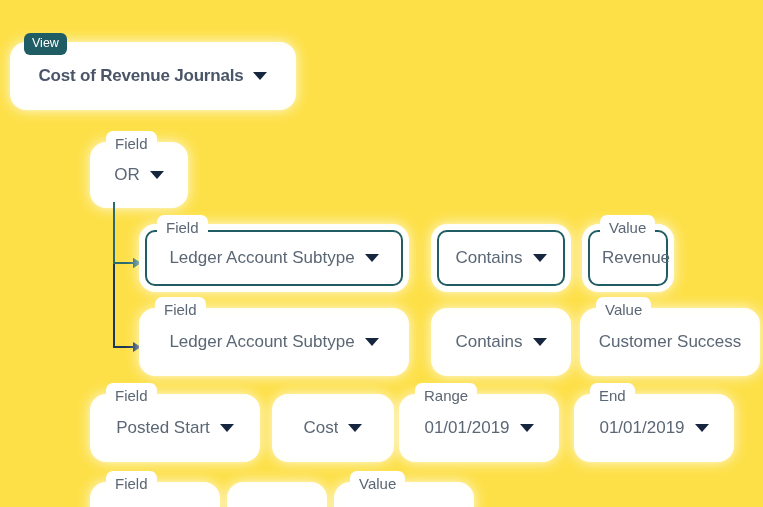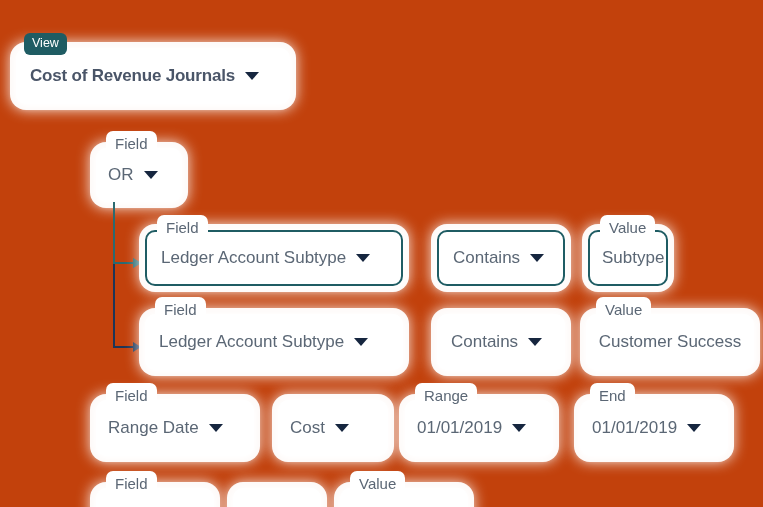--- a/index.html
+++ b/index.html
@@ -4,21 +4,21 @@
 <style>
   html, body {
     margin: 0;
     padding: 0;
     background: #ffffff;
   }
   #canvas {
     position: relative;
     width: 763px;
     height: 507px;
-    background: #c2410c;
+    background: #fde047;
     overflow: hidden;
     font-family: "Liberation Sans", sans-serif;
   }
 
   
   .node {
     position: absolute;
     background: #ffffff;
     border-radius: 10px;
     box-sizing: border-box;
@@ -31,21 +31,21 @@
   }
   .node.selected {
     border: 2px solid #1f5c63;
   }
   .node .node-inner {
     display: flex;
     align-items: center;
     width: 100%;
     padding: 0 14px;
     gap: 10px;
-    justify-content: flex-start;
+    justify-content: center;
   }
   .node .node-text {
     color: #5b6775;
     white-space: nowrap;
     overflow: hidden;
   }
   .node.view-card .node-text {
     color: #4a5568;
     font-weight: bold;
     font-size: 17px;
@@ -150,21 +150,21 @@
   <div class="node selected" style="left:437px; top:230px; width:128px; height:56px;">
     <div class="node-inner" style="padding:0 14px;">
       <div class="node-text plain">Contains</div>
       <div class="caret"></div>
     </div>
   </div>
 
   <div class="node selected" style="left:588px; top:230px; width:80px; height:56px;">
     <div class="tab">Value</div>
     <div class="node-inner" style="padding:0 12px; justify-content:flex-start;">
-      <div class="node-text plain">Subtype</div>
+      <div class="node-text plain">Revenue</div>
     </div>
   </div>
 
   <div class="node" style="left:145px; top:314px; width:258px; height:56px;">
     <div class="tab">Field</div>
     <div class="node-inner">
       <div class="node-text plain">Ledger Account Subtype</div>
       <div class="caret"></div>
     </div>
   </div>
@@ -179,21 +179,21 @@
   <div class="node" style="left:586px; top:314px; width:168px; height:56px;">
     <div class="tab">Value</div>
     <div class="node-inner" style="padding:0 12px; justify-content:center;">
       <div class="node-text plain">Customer Success</div>
     </div>
   </div>
 
   <div class="node" style="left:96px; top:400px; width:158px; height:56px;">
     <div class="tab">Field</div>
     <div class="node-inner" style="padding:0 12px;">
-      <div class="node-text plain">Range Date</div>
+      <div class="node-text plain">Posted Start</div>
       <div class="caret"></div>
     </div>
   </div>
 
   <div class="node" style="left:278px; top:400px; width:110px; height:56px;">
     <div class="node-inner" style="padding:0 12px;">
       <div class="node-text plain">Cost</div>
       <div class="caret"></div>
     </div>
   </div>

